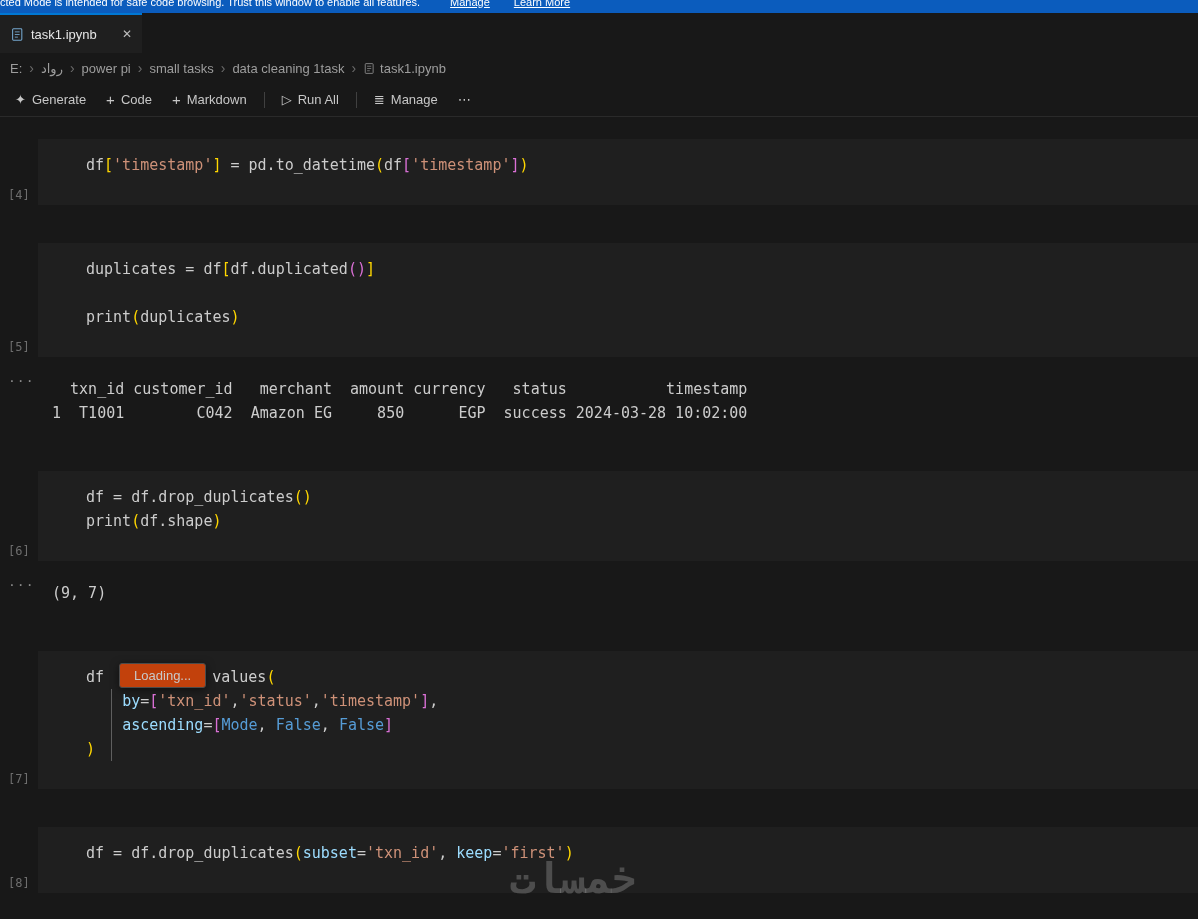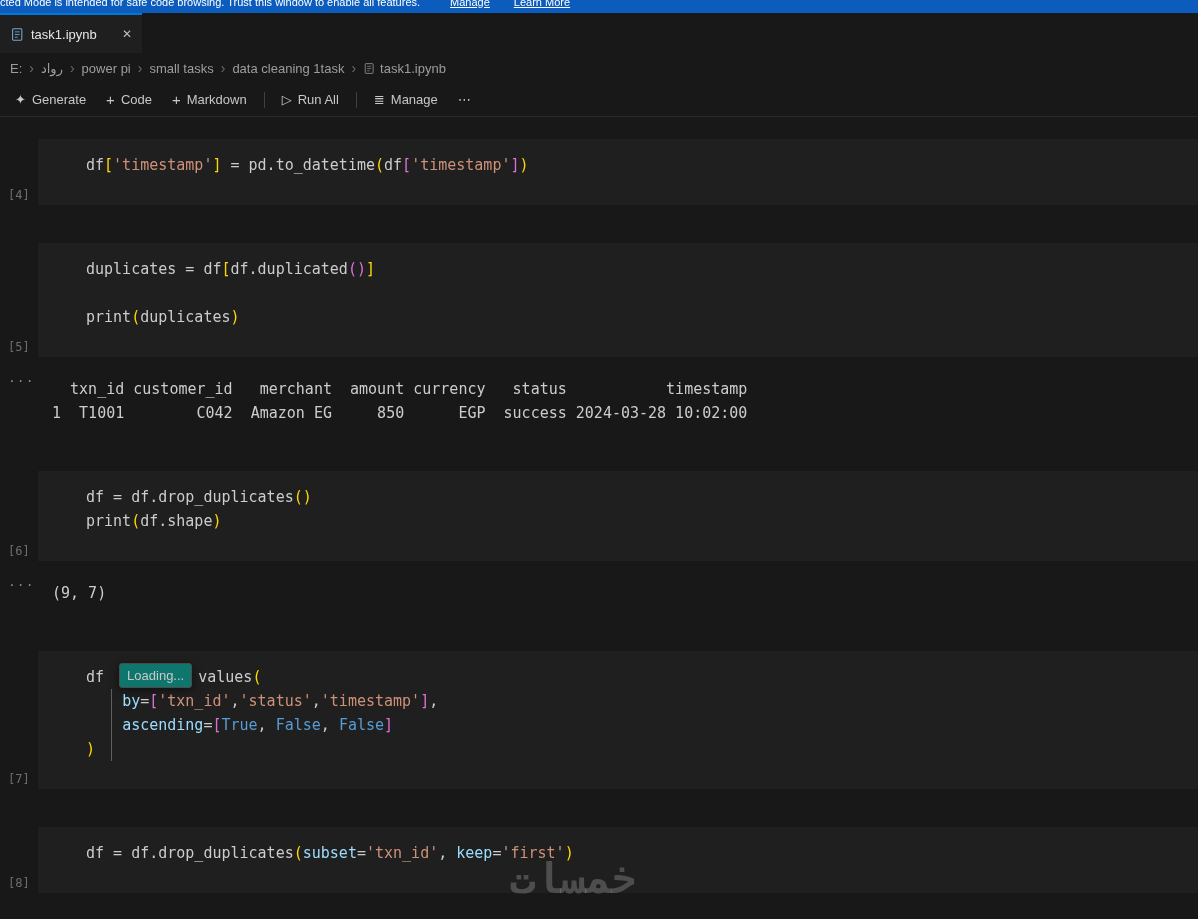--- a/index.html
+++ b/index.html
@@ -65,22 +65,22 @@
   .code-line { min-height:24px; white-space:pre; }
 
   .tk-pl    { color:#cccccc; }
   .tk-str   { color:#ce9178; }
   .tk-b1    { color:#ffd700; }
   .tk-b2    { color:#da70d6; }
   .tk-param { color:#9cdcfe;text-align:right; }
   .tk-kw    { color:#569cd6; }
 
   .tooltip-box {
-    display:inline-block; background:#0f766e; border:1px solid #4b4b4b;
-    border-radius:3px; padding:4px 7px; margin:-9px 6px -4px 6px;
+    display:inline-block; background:#c2410c; border:1px solid #4b4b4b;
+    border-radius:3px; padding:4px 14px; margin:-9px 6px -4px 6px;
     font:13px "Liberation Sans",sans-serif; color:#c8c8c8;
     vertical-align:middle; box-shadow:0 2px 8px rgba(0,0,0,.5);
     white-space:nowrap;
   }
 
   .indent-guide { position:absolute; left:73px; top:38px; width:1px; height:72px; background:#5f5f5f; }
 
   .output-text {
     flex:1; margin:0; padding:8px 0 8px 14px;
     font:15px/24px "DejaVu Sans Mono",monospace; color:#cccccc; white-space:pre;
@@ -207,21 +207,21 @@
       </div>
       <pre class="output-text">(9, 7)</pre>
     </div>
     <div class="row code" style="margin-bottom: 38px;">
       <div class="gutter">
         <span class="exec">[7]</span>
       </div>
       <div class="code-block" style="position: relative;">
         <div class="code-line"><span class="tk-pl">df </span><span class="tooltip-box">Loading...</span><span class="tk-pl">values</span><span class="tk-b1">(</span></div>
         <div class="code-line"><span class="tk-pl">    </span><span class="tk-param">by</span><span class="tk-pl">=</span><span class="tk-b2">[</span><span class="tk-str">'txn_id'</span><span class="tk-pl">,</span><span class="tk-str">'status'</span><span class="tk-pl">,</span><span class="tk-str">'timestamp'</span><span class="tk-b2">]</span><span class="tk-pl">,</span></div>
-        <div class="code-line"><span class="tk-pl">    </span><span class="tk-param">ascending</span><span class="tk-pl">=</span><span class="tk-b2">[</span><span class="tk-kw">True</span><span class="tk-pl">, </span><span class="tk-kw">False</span><span class="tk-pl">, </span><span class="tk-kw">False</span><span class="tk-b2">]</span></div>
+        <div class="code-line"><span class="tk-pl">    </span><span class="tk-param">ascending</span><span class="tk-pl">=</span><span class="tk-b2">[</span><span class="tk-kw">Mode</span><span class="tk-pl">, </span><span class="tk-kw">False</span><span class="tk-pl">, </span><span class="tk-kw">False</span><span class="tk-b2">]</span></div>
         <div class="code-line"><span class="tk-b1">)</span></div>
         <div class="indent-guide"></div>
       </div>
     </div>
     <div class="row code" style="margin-bottom: 38px;">
       <div class="gutter">
         <span class="exec">[8]</span>
       </div>
       <div class="code-block">
         <div class="code-line"><span class="tk-pl">df = df.drop_duplicates</span><span class="tk-b1">(</span><span class="tk-param">subset</span><span class="tk-pl">=</span><span class="tk-str">'txn_id'</span><span class="tk-pl">, </span><span class="tk-param">keep</span><span class="tk-pl">=</span><span class="tk-str">'first'</span><span class="tk-b1">)</span></div>

